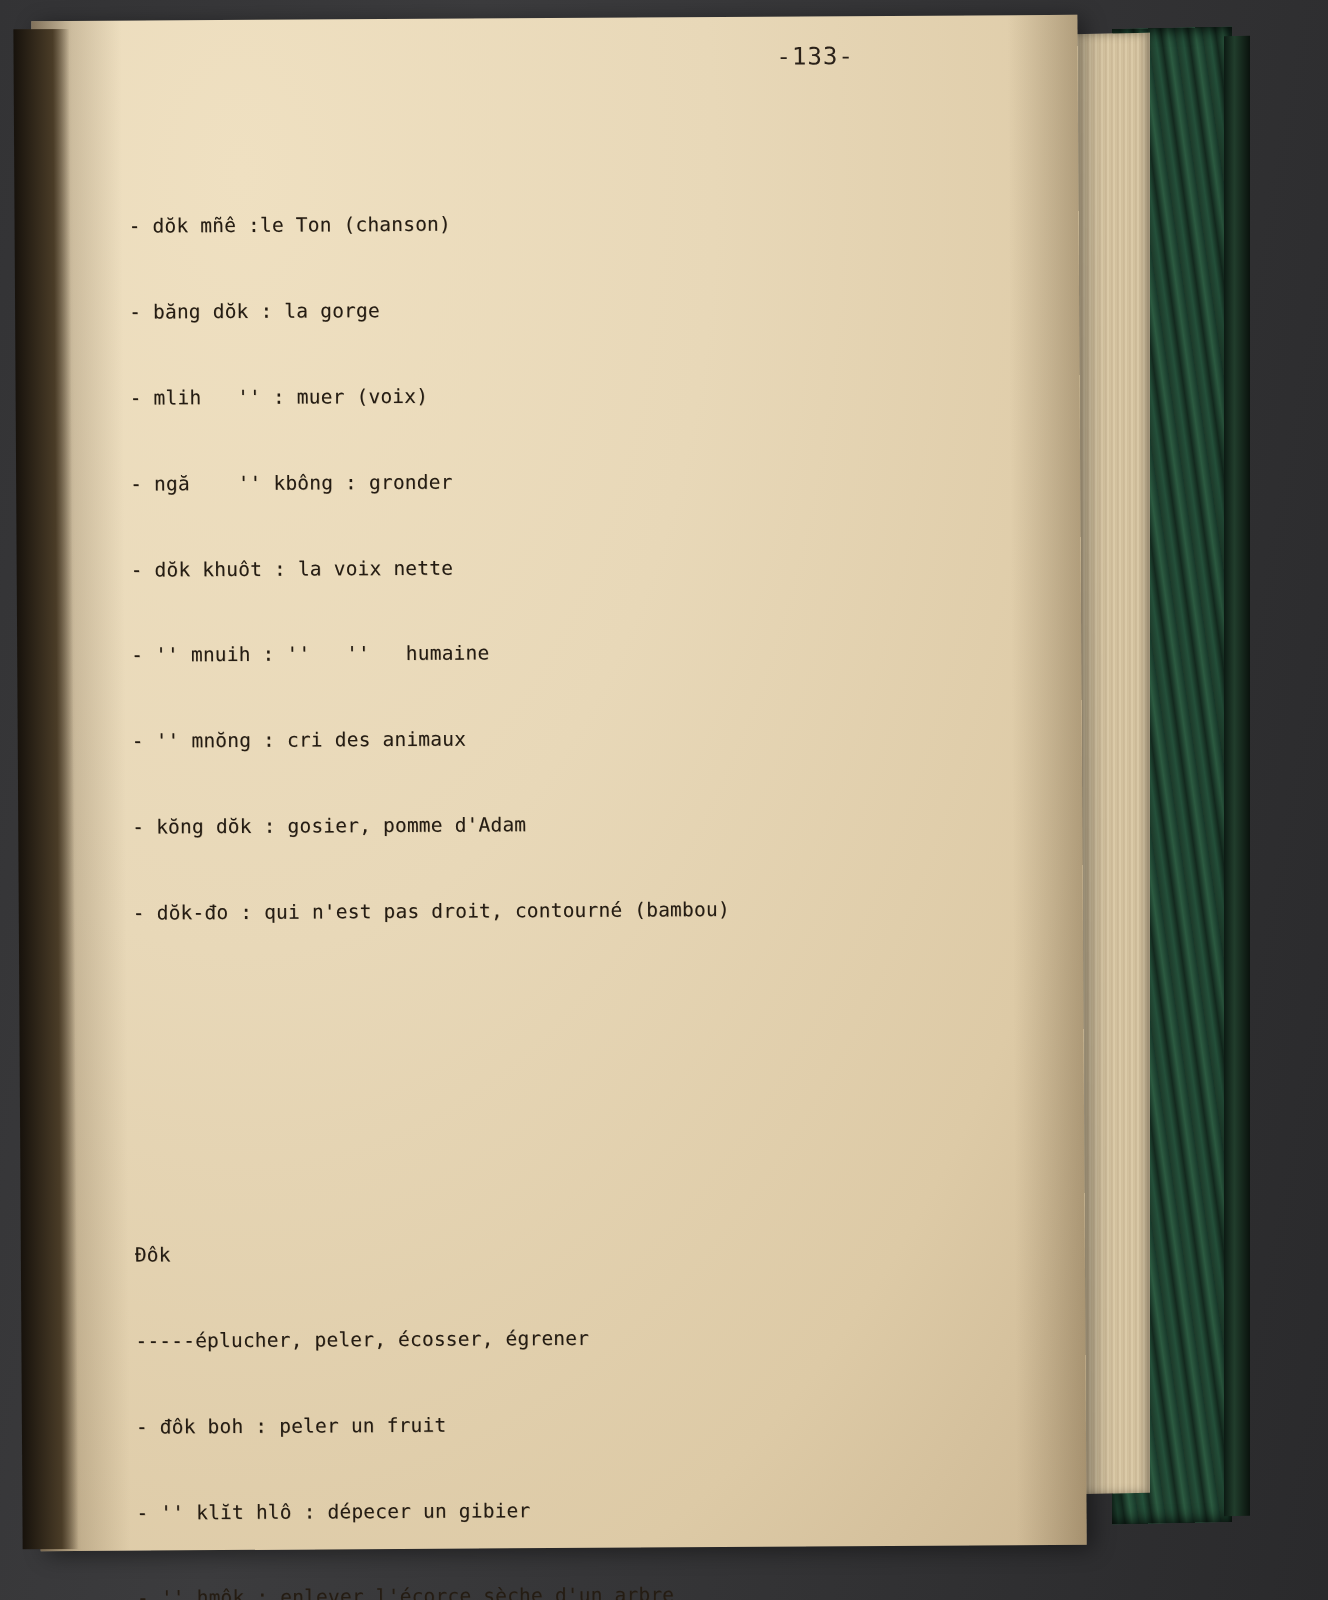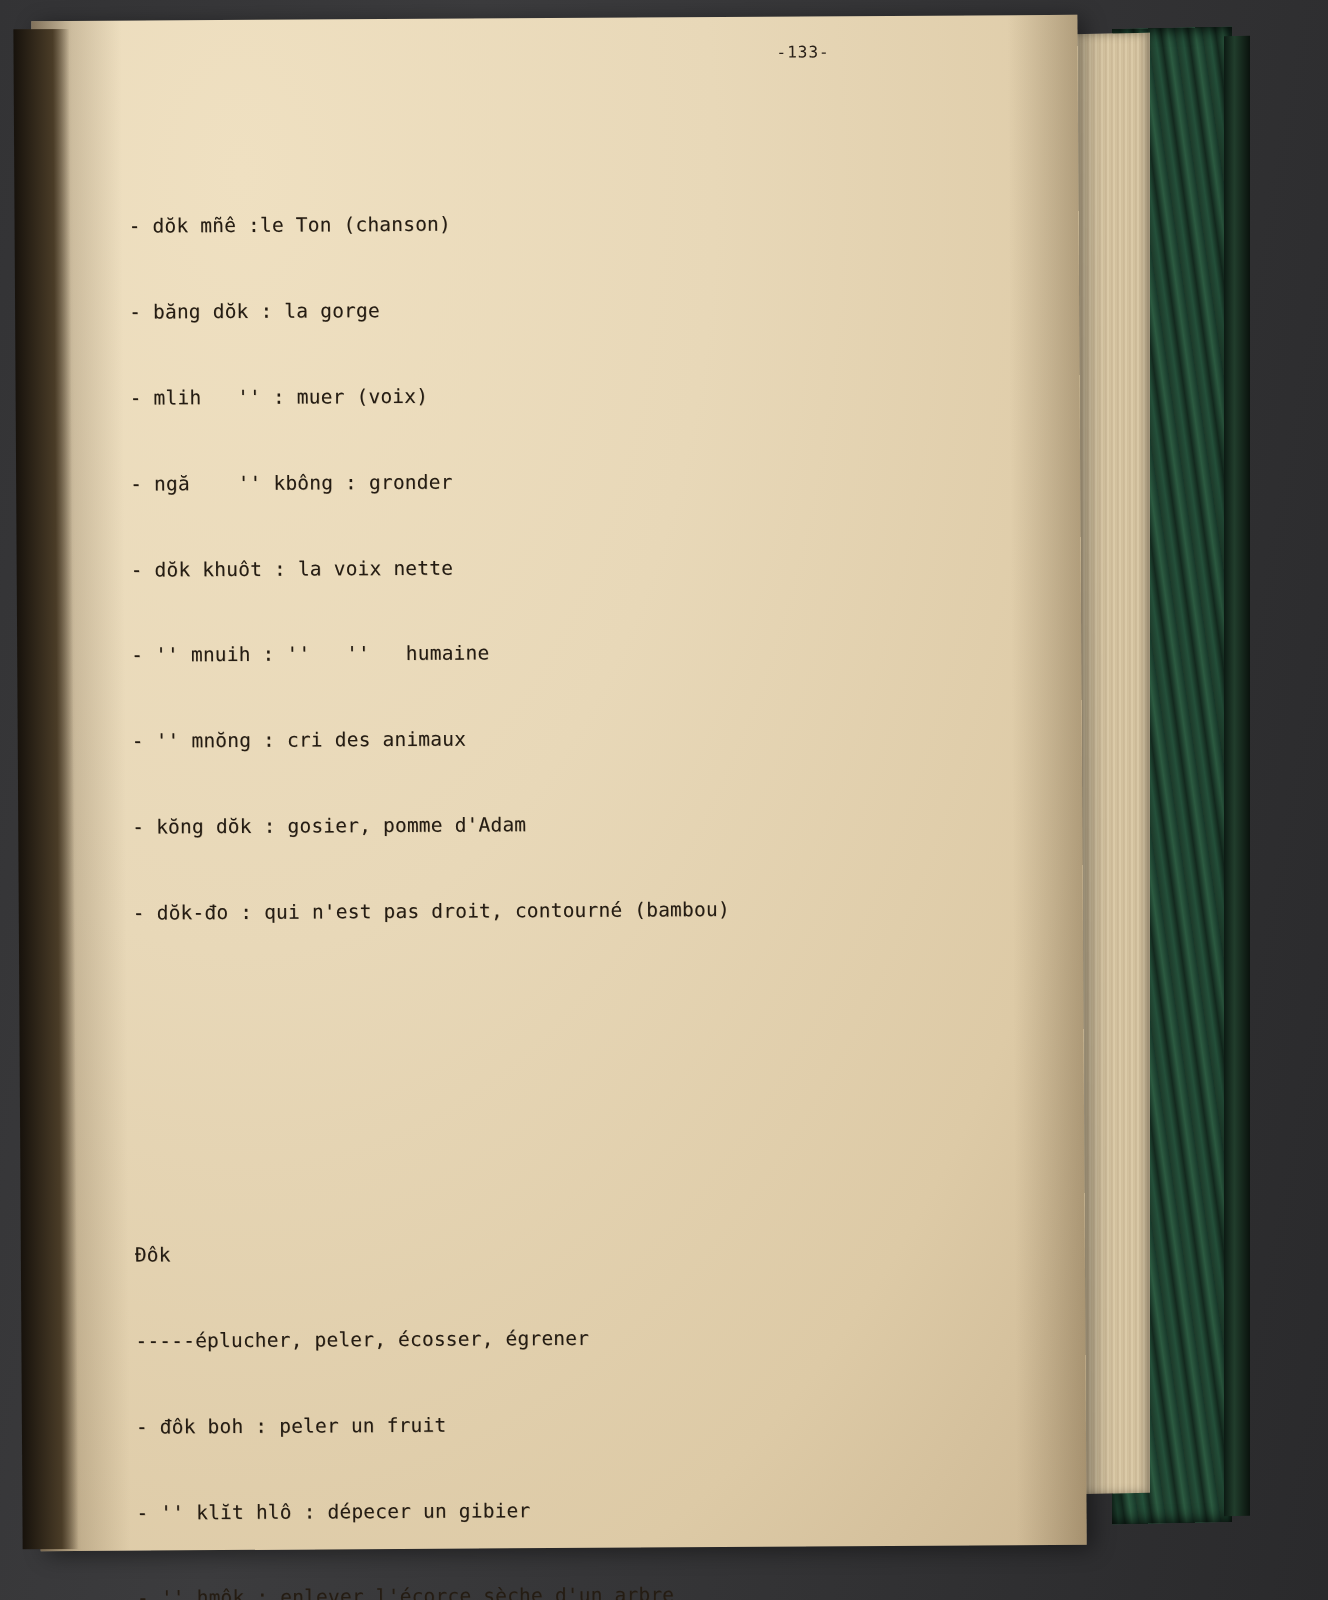--- a/index.html
+++ b/index.html
@@ -103,21 +103,21 @@
     font-size: 19.5px;
     line-height: 28.6px;
     letter-spacing: 0.2px;
     white-space: pre;
     text-shadow: 0.4px 0.3px 0 rgba(60,45,25,.33);
   }
   .pageno {
     position: absolute;
     top: 26px;
     left: 745px;
-    font-size: 16px;
+    font-size: 24px;
     letter-spacing: 1px;
     color: #2a2119;
   }
   .blk { margin: 0; padding: 0; }
   .sp-lg { height: 28px; }
   .line { white-space: pre; }
 </style>
 </head>
 <body>
 

